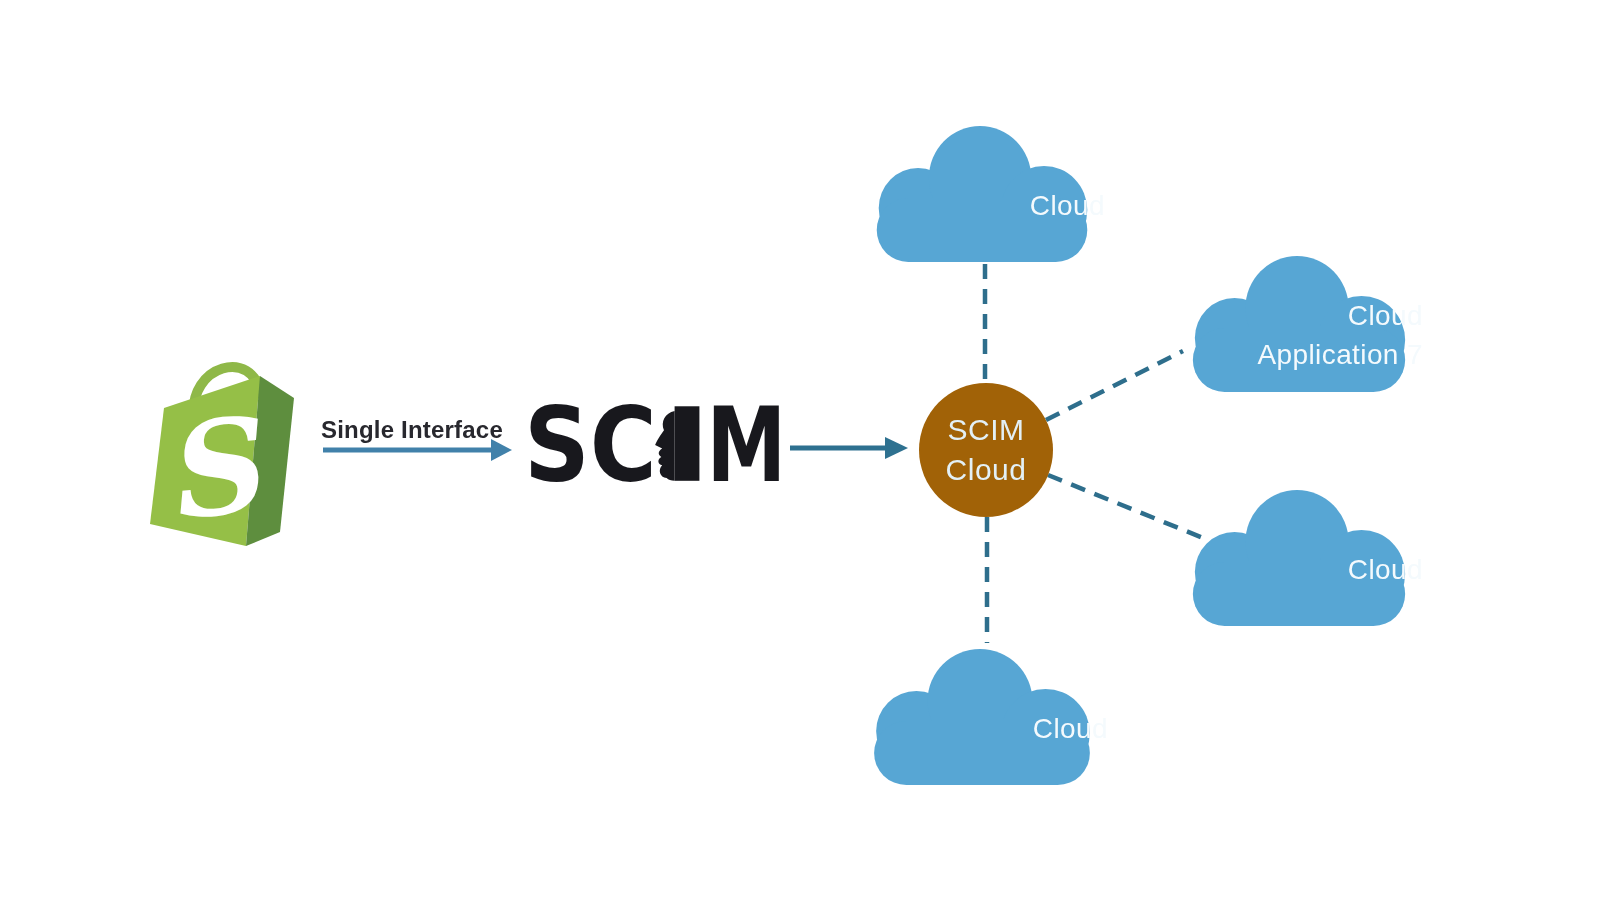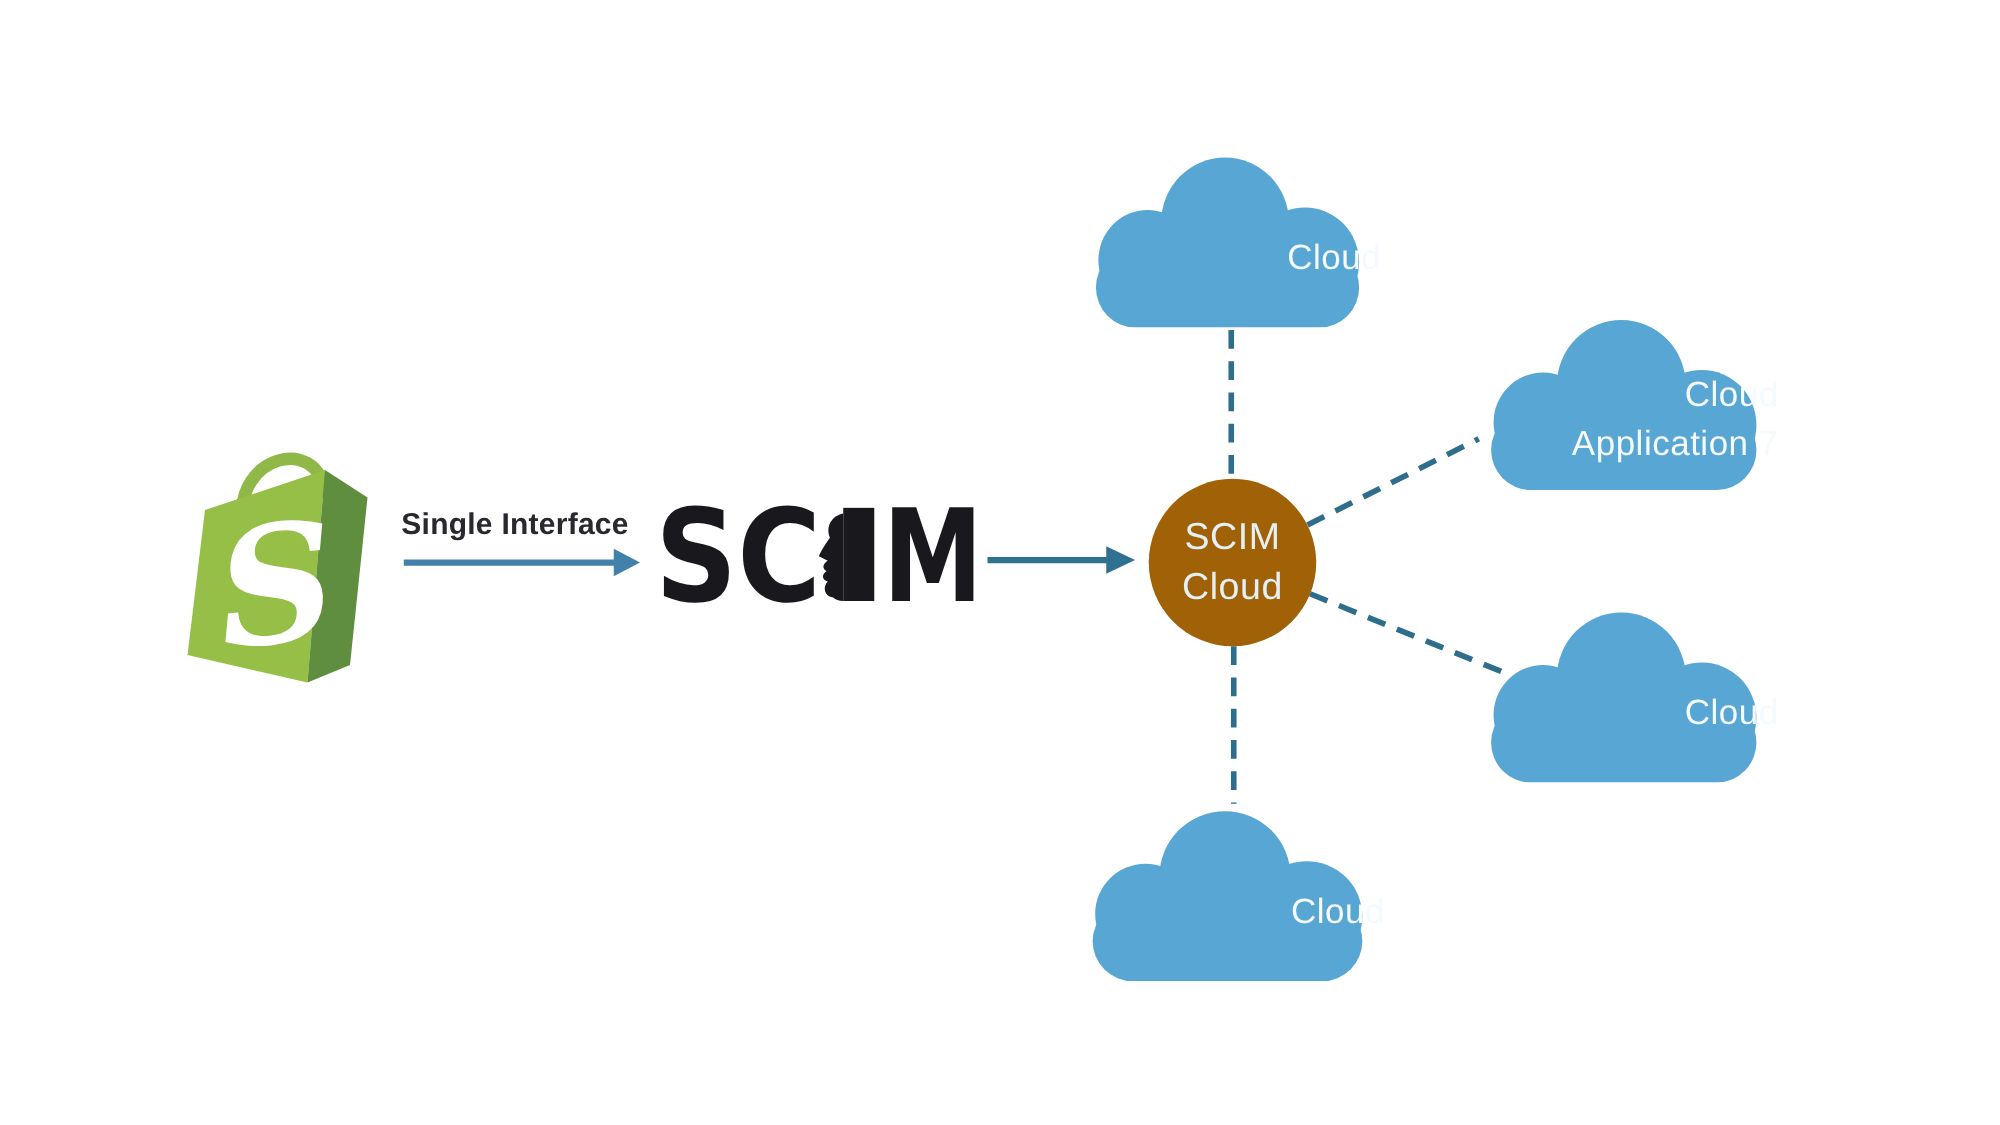--- a/index.html
+++ b/index.html
@@ -5,21 +5,21 @@
   html,body{margin:0;padding:0;background:#ffffff;}
   .canvas{
     position:relative;width:1600px;height:900px;background:#ffffff;overflow:hidden;
     font-family:"Liberation Sans",sans-serif;
   }
   .abs{position:absolute;}
   svg{display:block;}
   .connector-layer{position:absolute;left:0;top:0;width:1600px;height:900px;pointer-events:none;}
 
   .single-interface-label{
-    position:absolute;left:312px;top:406px;width:200px;
+    position:absolute;left:312px;top:416px;width:200px;
     text-align:center;font-size:24px;font-weight:bold;color:#28282e;letter-spacing:.2px;
   }
 
   .scim-client{
     position:absolute;left:919px;top:383px;width:134px;height:134px;border-radius:50%;
     background:#a16207;display:flex;flex-direction:column;align-items:center;justify-content:center;
     color:#e3f0f6;font-size:30px;line-height:40px;letter-spacing:.5px;
   }
 
   .cloud{position:absolute;}

